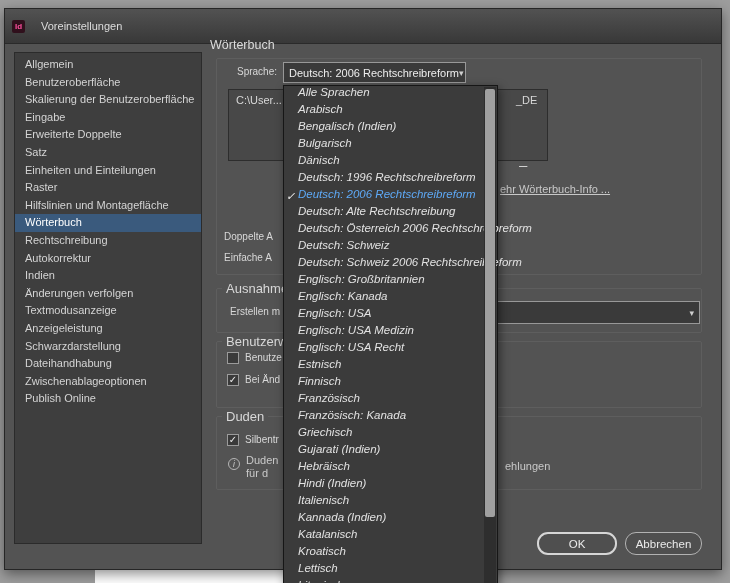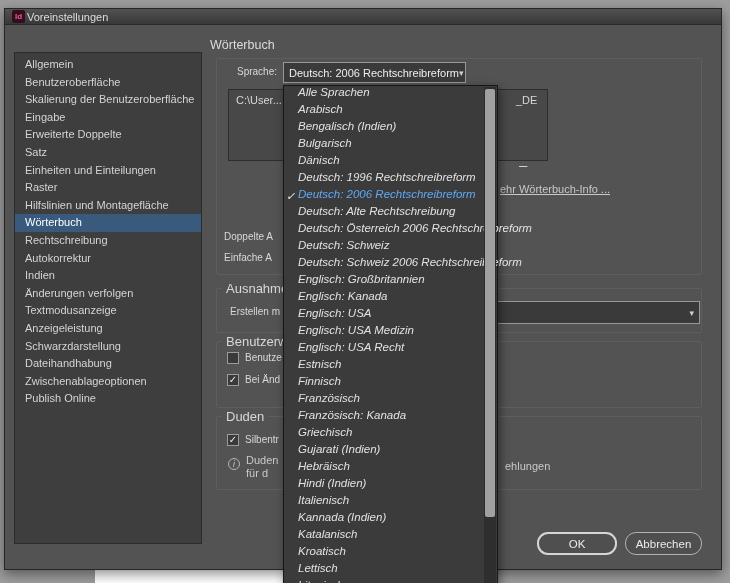--- a/index.html
+++ b/index.html
@@ -9,23 +9,23 @@
     position: relative; background: #9d9d9d;
     font-family: "Liberation Sans", sans-serif;
   }
   .screen { position: absolute; inset: 0; }
   .page-behind { position: absolute; left: 95px; top: 570px; width: 283px; height: 13px; background: #ffffff; }
   .dialog-bg {
     position: absolute; left: 4px; top: 8px; width: 718px; height: 562px;
     background: #535353; border: 1px solid #262626; box-shadow: 0 4px 12px rgba(0,0,0,.45);
   }
   .titlebar {
-    position: absolute; left: 0; top: 0; right: 0; height: 16px;
+    position: absolute; left: 0; top: 0; right: 0; height: 35px;
     background: linear-gradient(#525252, #383838); border-bottom: 1px solid #2a2a2a;
-    display: flex; align-items: center; gap: 2px; padding-left: 7px;
+    display: flex; align-items: center; gap: 16px; padding-left: 7px;
   }
   .app-icon {
     width: 13px; height: 13px; background: #30101c; color: #ff4f9e;
     font-size: 8px; font-weight: bold; border-radius: 2px;
     display: flex; align-items: center; justify-content: center;
   }
   .title-text { color: #dcdcdc; font-size: 11px; }
 
   .sidebar {
     position: absolute; left: 14px; top: 40px; width: 188px; height: 492px;

